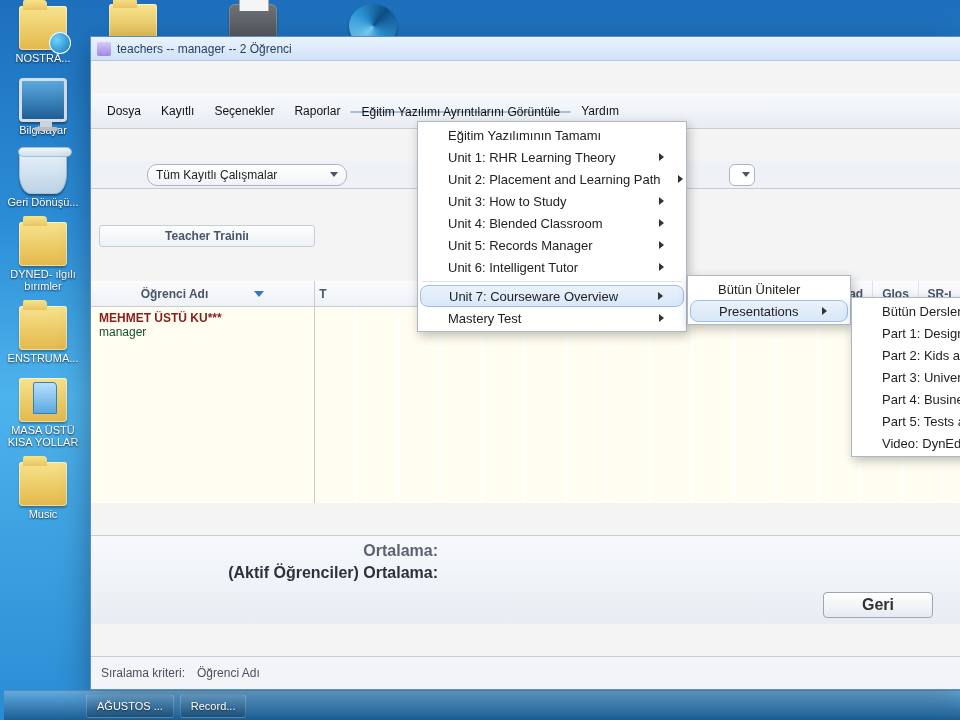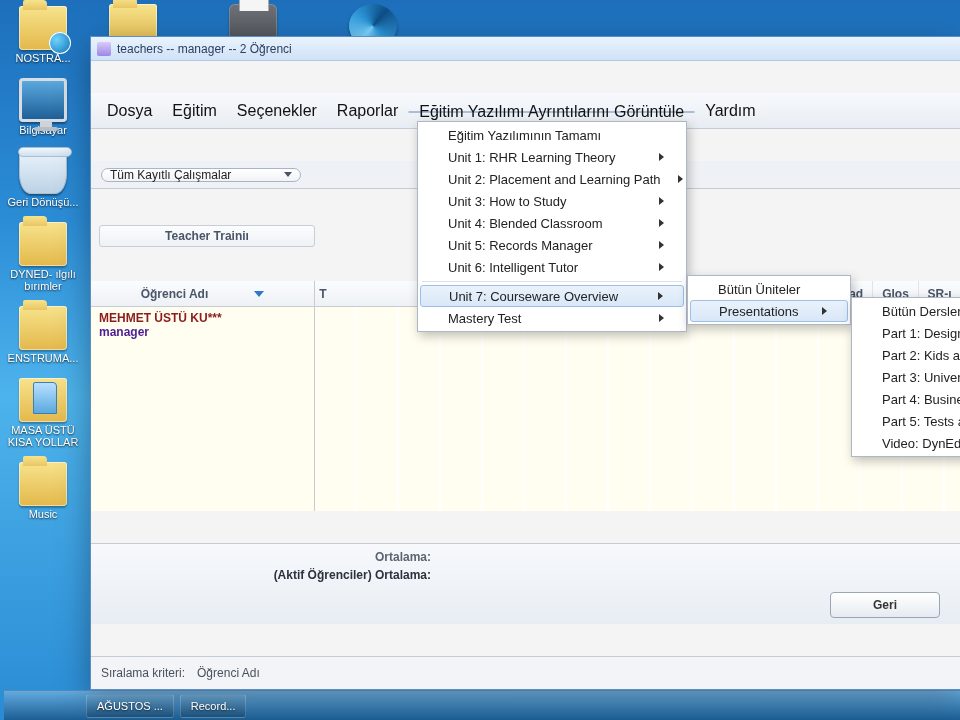--- a/index.html
+++ b/index.html
@@ -73,84 +73,84 @@
   }
   .titlebar{
     height:24px;display:flex;align-items:center;padding:0 6px;
     background:linear-gradient(180deg,#eaf3fc,#cfe2f7);
     border-bottom:1px solid #b5c9e2;color:#2c3e60;font-size:12px;gap:6px;
   }
   .titlebar .icn{width:14px;height:14px;background:linear-gradient(180deg,#d7ccf7,#9d86e8);border-radius:2px;}
   .menubar{
     height:36px;display:flex;align-items:stretch;padding:16px 6px;
     background:linear-gradient(180deg,#f7f9fc,#e8edf3);
-    border-bottom:1px solid #c6ccd4;font-size:16px;
+    border-bottom:1px solid #c6ccd4;font-size:12px;
   }
   .mitem{display:flex;align-items:center;padding:0 10px;cursor:default;}
   .mitem.active{background:linear-gradient(180deg,#eef4fb,#dde9f7);border:1px solid #a8bfda;border-radius:3px;margin:2px 0;}
   .toolbar{
     height:28px;display:flex;align-items:center;gap:8px;padding:3px 10px;
     background:#eef1f5;border-bottom:1px solid #c4cad2;
   }
   .combo{
-    height:14px;display:flex;align-items:center;justify-content:space-between;
+    height:22px;display:flex;align-items:center;justify-content:space-between;
     background:linear-gradient(180deg,#fff,#f1f3f6);border:1px solid #a9b5c6;border-radius:10px;
-    padding:0 8px;font-size:12px;color:#222;min-width:200px;
+    padding:0 8px;font-size:12px;color:#222;min-width:200px;margin-left:46px;
   }
   .combo .chev{width:0;height:0;border-left:4px solid transparent;border-right:4px solid transparent;border-top:5px solid #4a5568;margin-left:8px;}
   .combo.small{min-width:26px;width:26px;justify-content:center;border-radius:6px;background:#fff;}
   .subtitle{
     margin:4px 8px 2px 8px;height:22px;display:flex;align-items:center;justify-content:center;
     font-weight:700;color:#4b5568;border:1px solid #c9ced6;border-radius:3px;
     background:linear-gradient(180deg,#fcfdfe,#eef1f5);padding:0 10px;width:216px;
   }
   .contentrow{display:flex;flex:1 1 auto;min-height:0;}
   .leftcol{
     flex:0 0 224px;border-right:1px solid #c6ccd4;background:#fff;display:flex;flex-direction:column;
   }
   .lhead{
     height:26px;display:flex;align-items:center;justify-content:center;gap:6px;
     background:linear-gradient(180deg,#fbfcfe,#eef1f5);border-bottom:1px solid #c6ccd4;font-weight:600;color:#4a5568;
   }
   .lhead .chev{width:0;height:0;border-left:5px solid transparent;border-right:5px solid transparent;border-top:6px solid #2d79c6;margin-left:40px;}
   .stud{padding:4px 8px 0 8px;background:#fffef0;flex:1;}
   .stud .n1{color:#8a1d1d;font-weight:700;}
-  .stud .n2{color:#4c1d95;font-weight:bold;}
+  .stud .n2{color:#14532d;}
   .gridarea{flex:1;position:relative;overflow:hidden;background:repeating-linear-gradient(90deg,#fffef0 0 40px,#fff 40px 42px);}
   .ghead{
     height:26px;display:flex;position:relative;
     background:linear-gradient(180deg,#fbfcfe,#eef1f5);border-bottom:1px solid #c6ccd4;font-weight:600;color:#4a5568;
   }
   .ghead .cell{flex:0 0 42px;display:flex;align-items:center;justify-content:center;border-left:1px solid #dfe3e9;}
   .ghead .cell.first{flex:0 0 16px;border-left:none;}
   .ghead .right{margin-left:auto;display:flex;}
   .footer{
     border-top:1px solid #c6ccd4;background:linear-gradient(180deg,#f7f9fc,#e8edf3);
-    padding:6px 10px;display:flex;flex-direction:column;gap:4px;font-size:12px;color:#5b6470;
+    padding:6px 17px;display:flex;flex-direction:column;gap:4px;font-size:16px;color:#5b6470;
   }
   .footer .r1{width:330px;text-align:right;font-weight:700;}
   .footer .r2{width:330px;text-align:right;font-weight:800;color:#2b323d;}
   .backbar{display:flex;justify-content:flex-end;padding:6px 10px 0 0;}
   .btn{
     min-width:110px;height:26px;border:1px solid #9aa6b6;border-radius:4px;
     background:linear-gradient(180deg,#fff,#e6ebf1);font-weight:700;color:#333;
     display:flex;align-items:center;justify-content:center;
   }
   .status{height:22px;border-top:1px solid #c6ccd4;display:flex;align-items:center;padding:16px 10px;gap:12px;color:#49515e;background:#f2f4f7;}
 
   
   .menu{
     position:absolute;background:#fff;border:1px solid #aeb8c5;
     box-shadow:2px 4px 10px rgba(0,0,0,.25);font-size:13px;color:#222;padding:2px 0;
   }
   .menu .row{
     height:22px;display:flex;align-items:center;justify-content:space-between;
     padding:0 22px 0 30px;white-space:nowrap;
   }
-  .menu .row.hover{background:linear-gradient(180deg,#eaf2fb,#d8e7f8);border:1px solid #9cc0e8;border-radius:3px;margin:0 2px;padding:0 20px 0 28px;}
+  .menu .row.hover{background:linear-gradient(180deg,#eaf2fb,#d8e7f8);border:1px solid #9cc0e8;border-radius:8px;margin:0 2px;padding:0 20px 0 28px;}
   .menu .sep{height:1px;background:#dfe3e9;margin:3px 4px;}
   .menu .arrow{width:0;height:0;border-top:4px solid transparent;border-bottom:4px solid transparent;border-left:5px solid #333;margin-left:18px;}
   .m1{left:326px;top:84px;width:270px;}
   .m2{left:596px;top:238px;width:164px;}
   .m3{left:760px;top:260px;width:196px;}
 </style>
 </head>
 <body>
 
 <div class="desktop">
@@ -199,21 +199,21 @@
 </div>
 
 <div class="app">
   <div class="titlebar">
     <div class="icn"></div>
     <span>teachers -- manager -- 2 Öğrenci</span>
   </div>
 
   <div class="menubar">
     <div class="mitem">Dosya</div>
-    <div class="mitem">Eğitim</div>
+    <div class="mitem">Kayıtlı</div>
     <div class="mitem">Seçenekler</div>
     <div class="mitem">Raporlar</div>
     <div class="mitem active">Eğitim Yazılımı Ayrıntılarını Görüntüle</div>
     <div class="mitem">Yardım</div>
   </div>
 
   <div class="toolbar">
     <div class="combo">
       <span>Tüm Kayıtlı Çalışmalar</span>
       <span class="chev"></span>

